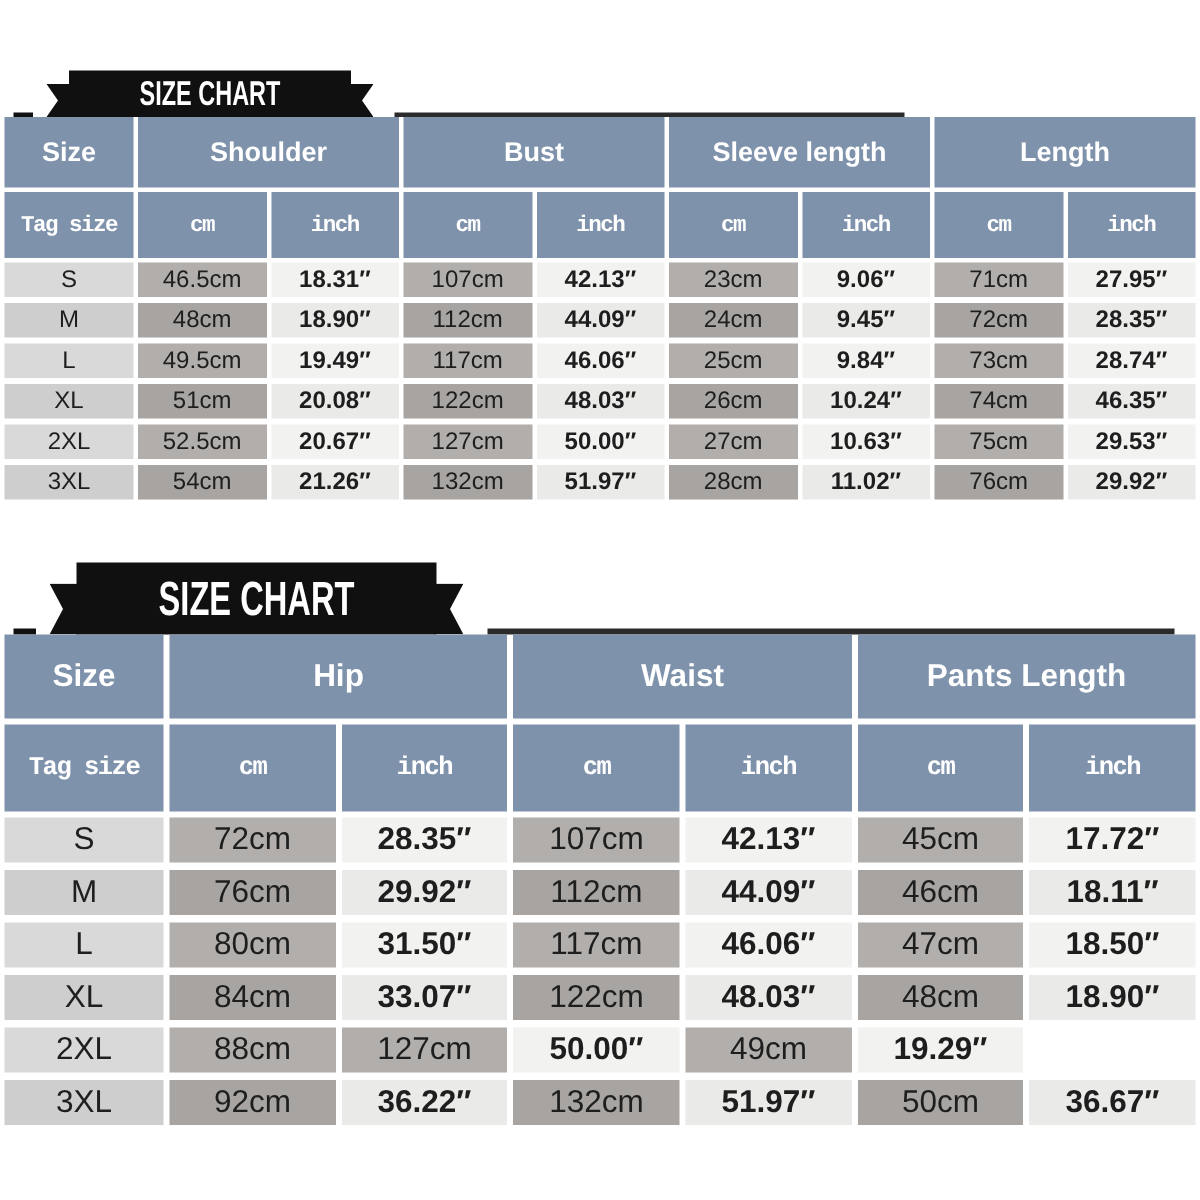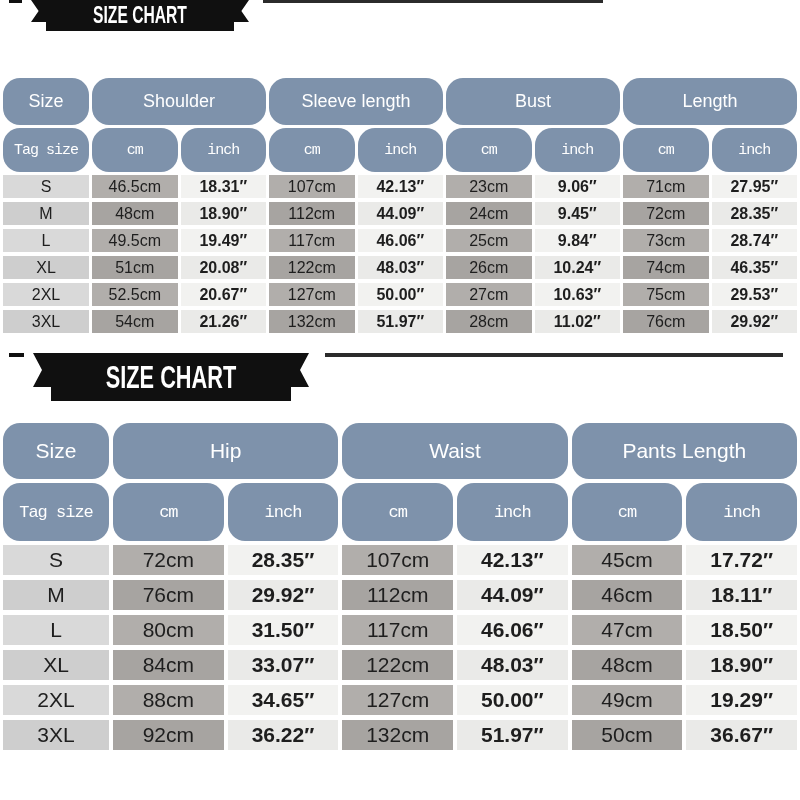--- a/index.html
+++ b/index.html
@@ -5,21 +5,21 @@
   html,body{margin:0;padding:0;}
   body{
     width:800px;height:800px;background:#fff;
     font-family:"Liberation Sans",sans-serif;
     color:var(--text,#1e1e1e);
     overflow:hidden;
   }
   .page{padding:0 3px;}
 
   
-  .banner{display:flex;align-items:flex-start;}
+  .banner{display:flex;align-items:flex-end;}
   .b1{height:78px;padding-left:6px;}
   .b2{height:70px;padding-left:6px;margin-top:20px;}
   .dash{background:var(--banner-bg,#101010);height:3px;width:13px;margin-right:9px;flex:none;}
   .b2 .dash{width:15px;height:4px;}
   .tail{background:var(--banner-bg,#101010);flex:none;}
   .b1 .tail{width:17px;height:22px;}
   .b2 .tail{width:20px;height:34px;}
   .tail.left{clip-path:polygon(0 0,100% 0,100% 100%,0 100%,45% 50%);margin-right:-2px;}
   .tail.right{clip-path:polygon(0 0,100% 0,55% 50%,100% 100%,0 100%);margin-left:-2px;}
   .ribbon{background:var(--banner-bg,#101010);color:#fff;display:flex;align-items:center;justify-content:center;flex:none;}
@@ -29,22 +29,22 @@
   .rule{background:#2b2b2b;height:3px;flex:none;}
   .b1 .rule{width:340px;margin-left:14px;}
   .b2 .rule{width:458px;margin-left:16px;height:4px;}
 
   
   .grid9{display:grid;grid-template-columns:86px repeat(8,1fr);gap:3px;margin-bottom:3px;}
   .grid7{display:grid;grid-template-columns:106px repeat(6,1fr);gap:4px;margin-bottom:4px;}
   .t1 .tbody .grid9{margin-bottom:4px;}
   .t2 .tbody .grid7{margin-bottom:5px;}
   .span2{grid-column:span 2;}
-  .h{background:var(--header-bg,#7e92ab);color:#fff;font-weight:normal;
-     display:flex;align-items:center;justify-content:center;border-radius:17px;}
+  .h{background:var(--header-bg,#7e92ab);color:#fff;font-weight:bold;
+     display:flex;align-items:center;justify-content:center;}
   .t1 .h1{height:47px;font-size:18px;}
   .t1 .h2{height:44px;font-size:15px;font-family:"Liberation Mono",monospace;letter-spacing:-1px;}
   .t2 .h1{height:56px;font-size:21px;}
   .t2 .h2{height:58px;font-size:17px;font-family:"Liberation Mono",monospace;letter-spacing:-1px;}
   .c{display:flex;align-items:center;justify-content:center;}
   .t1 .c{height:23px;font-size:16px;}
   .t2 .c{height:30px;font-size:21px;}
   .sz{background:var(--size-cell,#d9d9d9);}
   .cmc{background:var(--cm-cell,#b1aeab);}
   .inc{background:var(--inch-cell,#f2f2f0);font-weight:bold;}
@@ -64,22 +64,22 @@
         <b>SIZE CHART</b>
       </div>
     <span class="tail right"></span>
     <span class="rule"></span>
   </div>
 
   <div class="t1">
     <div class="grid9">
       <div class="h h1">Size</div>
       <div class="h h1 span2">Shoulder</div>
+      <div class="h h1 span2">Bust</div>
       <div class="h h1 span2">Sleeve length</div>
-      <div class="h h1 span2">Bust</div>
       <div class="h h1 span2">Length</div>
     </div>
     <div class="grid9">
       <div class="h h2">Tag size</div>
       <div class="h h2">cm</div>
       <div class="h h2">inch</div>
       <div class="h h2">cm</div>
       <div class="h h2">inch</div>
       <div class="h h2">cm</div>
       <div class="h h2">inch</div>
@@ -215,21 +215,20 @@
         <div class="c cmc">84cm</div>
         <div class="c inc">33.07″</div>
         <div class="c cmc">122cm</div>
         <div class="c inc">48.03″</div>
         <div class="c cmc">48cm</div>
         <div class="c inc">18.90″</div>
       </div>
       <div class="grid7">
         <div class="c sz">2XL</div>
         <div class="c cmc">88cm</div>
-        <div class="c inc">34.65″</div>
         <div class="c cmc">127cm</div>
         <div class="c inc">50.00″</div>
         <div class="c cmc">49cm</div>
         <div class="c inc">19.29″</div>
       </div>
       <div class="grid7">
         <div class="c sz">3XL</div>
         <div class="c cmc">92cm</div>
         <div class="c inc">36.22″</div>
         <div class="c cmc">132cm</div>

